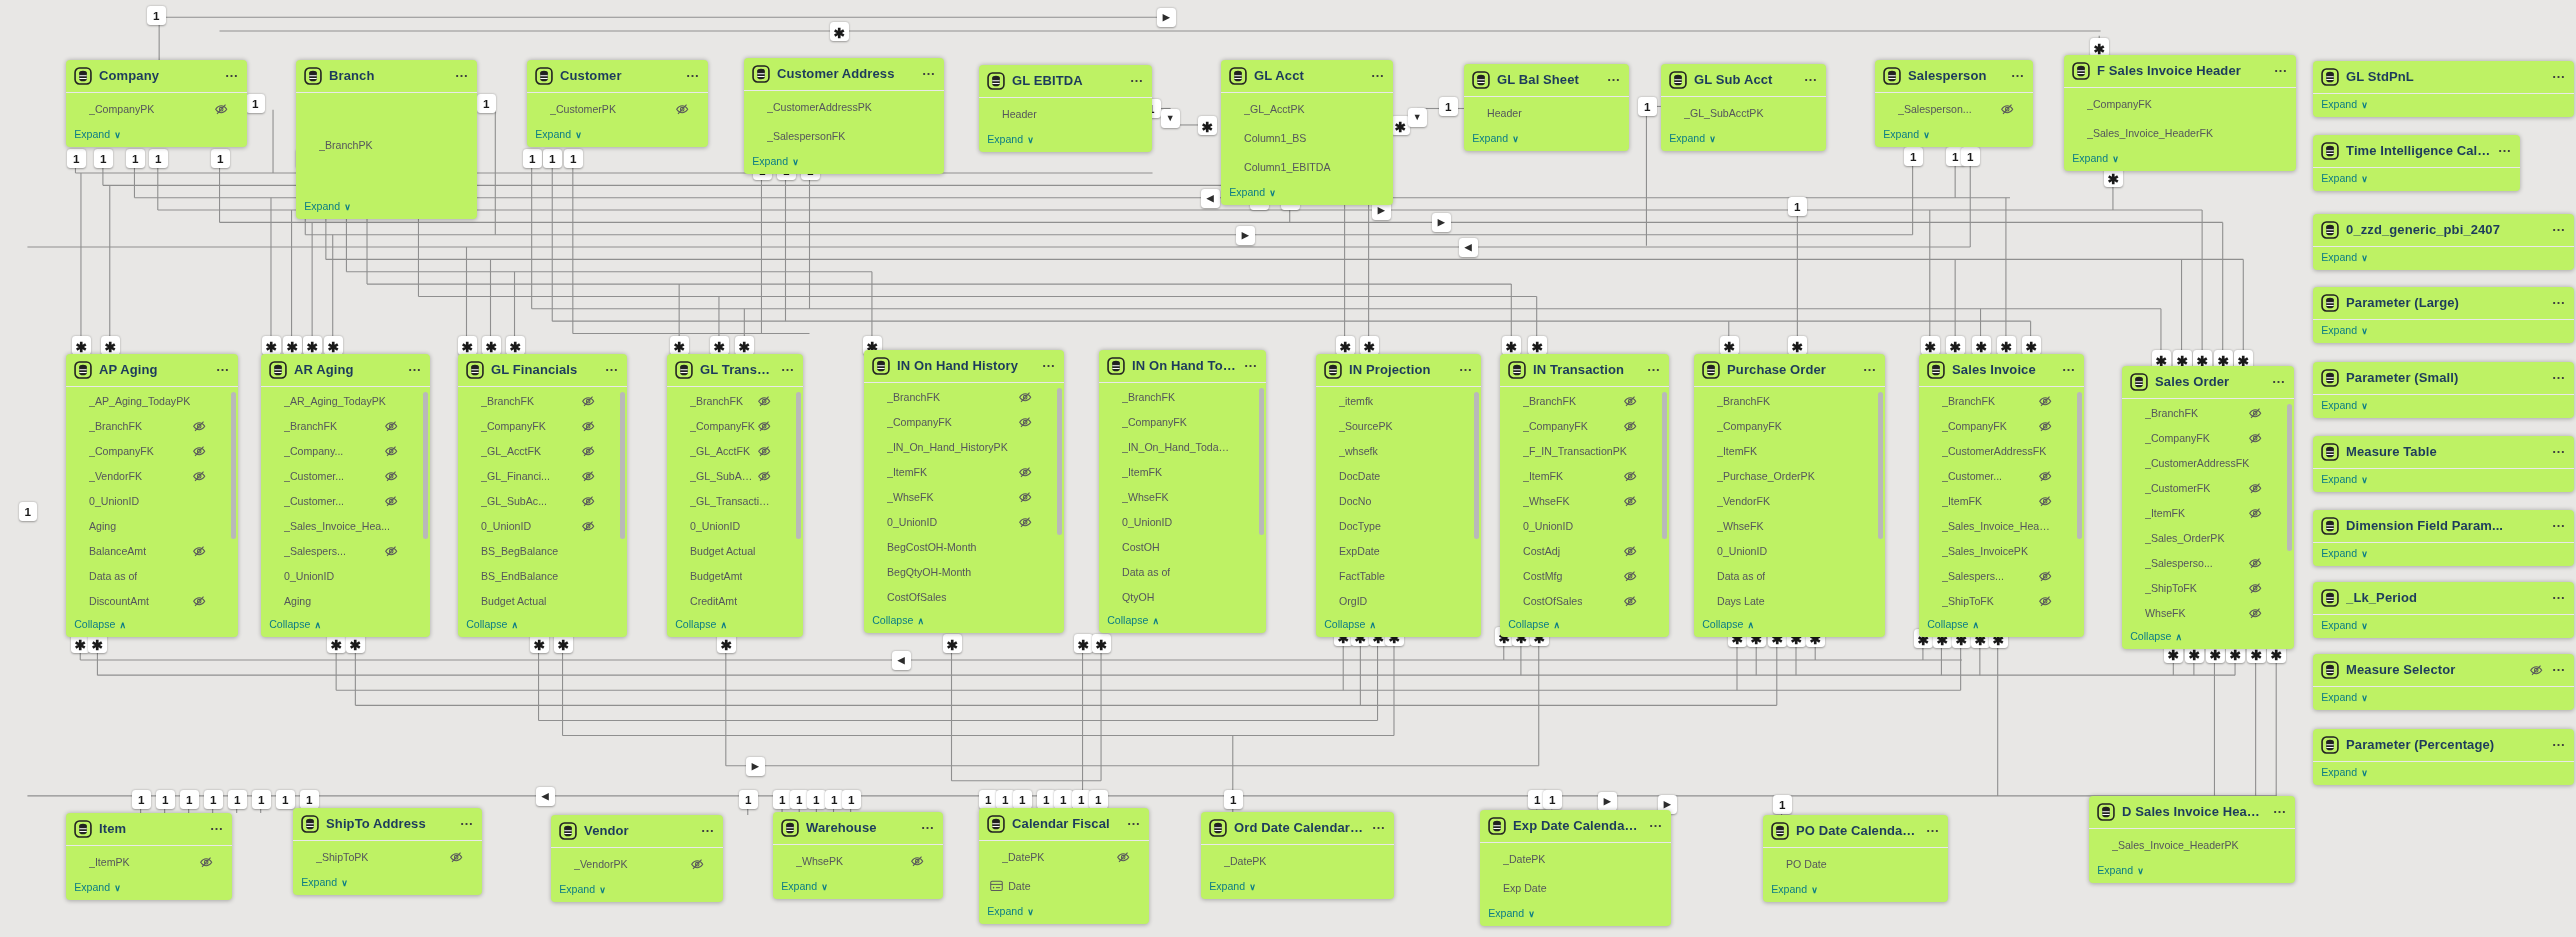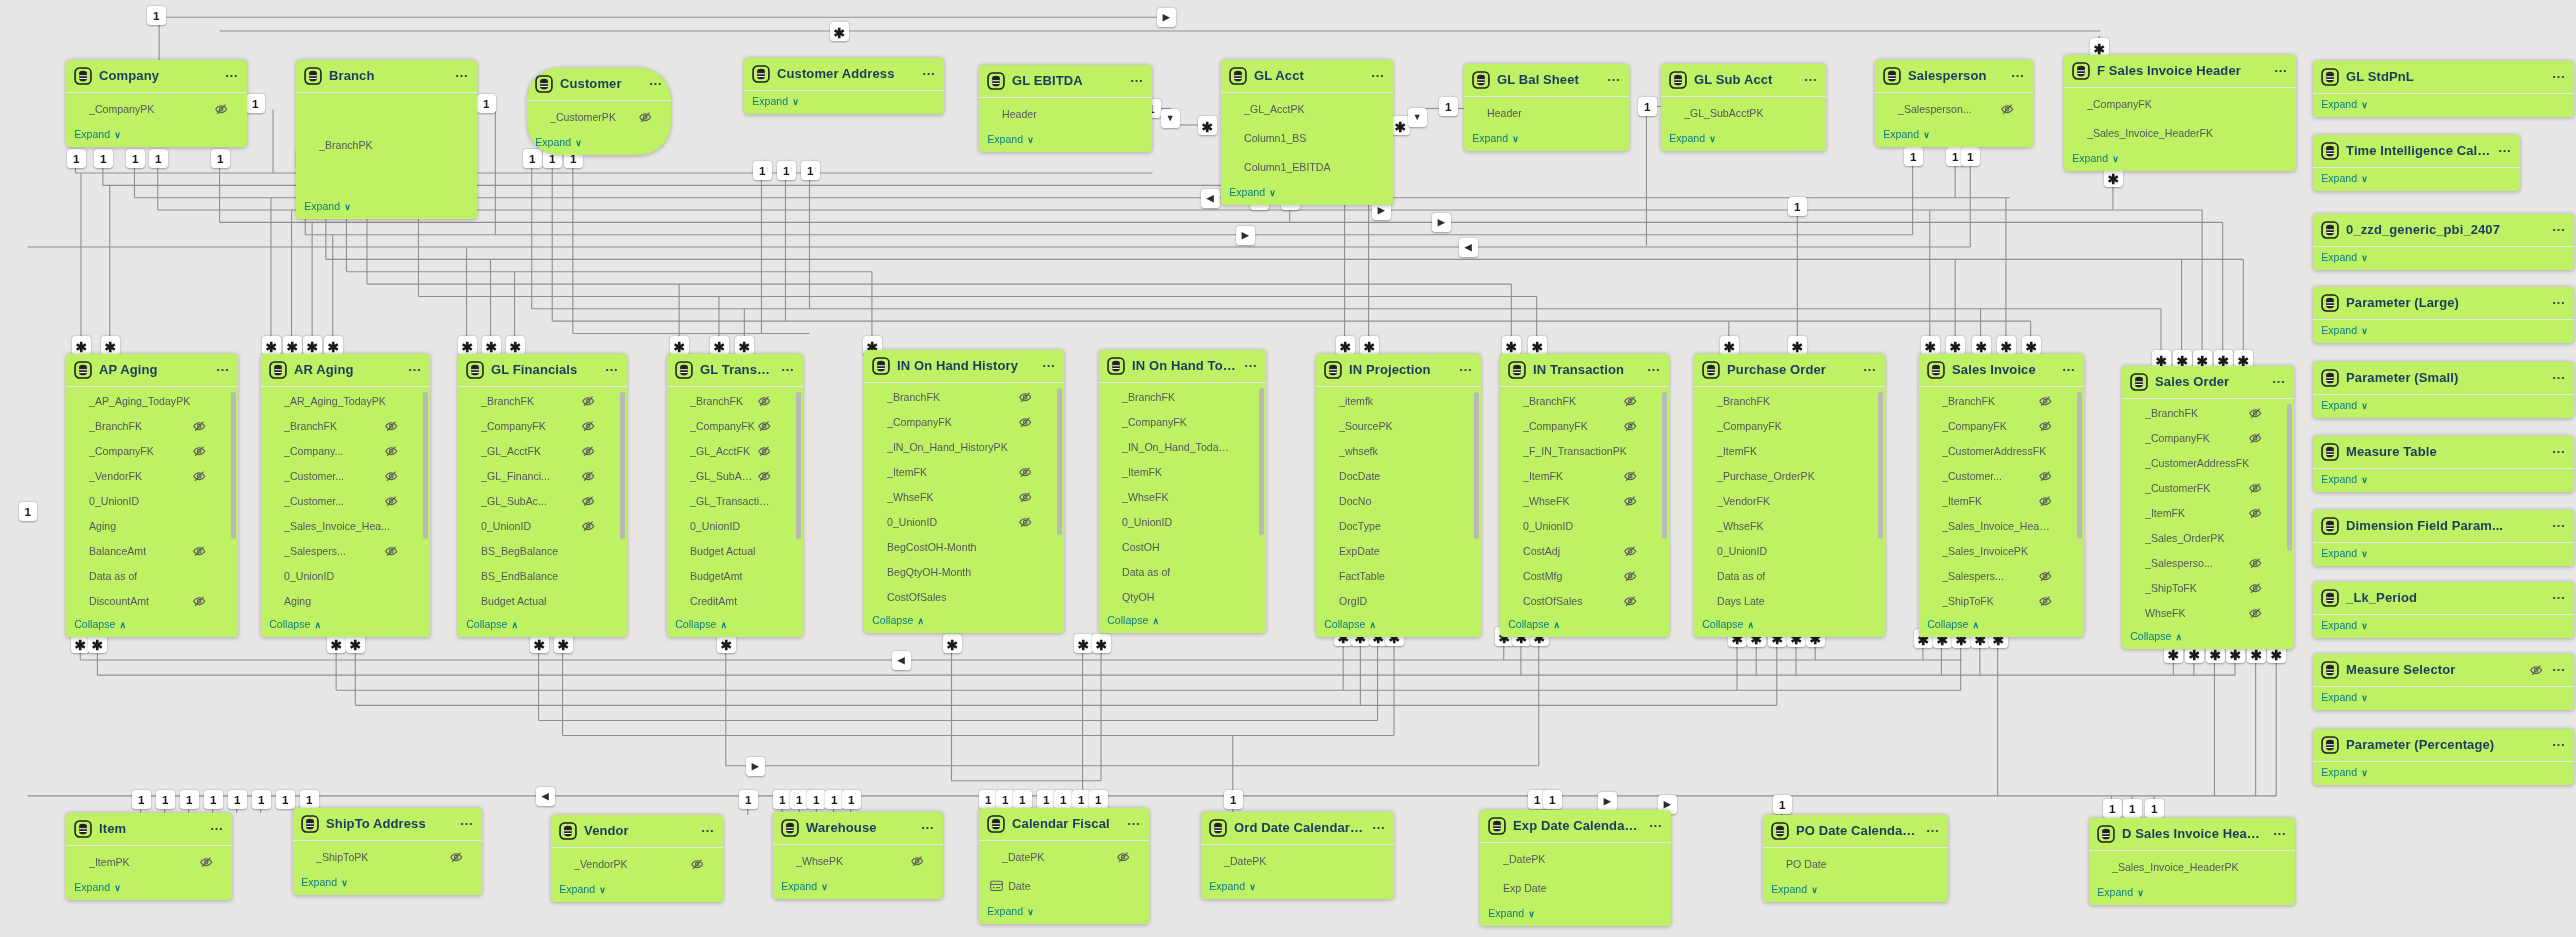--- a/index.html
+++ b/index.html
@@ -365,21 +365,21 @@
         <h2 class="card-title" style="margin: 0px; font-size: 13px;">Branch</h2>
         <span class="menu-dots">⋯</span>
       </div>
       <div class="fields">
         <div class="frow">
           <span class="fname">_BranchPK</span>
         </div>
       </div>
       <div class="card-foot">Expand<span class="chev">∨</span></div>
     </article>
-    <article class="card wide" style="left: 527px; top: 68px; width: 144px; border-radius: 32px;">
+    <article class="card wide" style="left: 527px; top: 60px; width: 181px;">
       <div class="card-head">
         <span class="tbl-ico">
           <svg width="18" height="18" viewBox="0 0 27 27" aria-hidden="true">
             <rect x="1.6" y="1.6" width="23.8" height="23.8" rx="6.5" fill="none" stroke="#222" stroke-width="2.4"></rect>
             <ellipse cx="13.5" cy="8.6" rx="5.7" ry="3" fill="#222"></ellipse>
             <path d="M7.8 8.6v9.6c0 1.8 2.6 3.1 5.7 3.1s5.7-1.3 5.7-3.1V8.6" fill="#222"></path>
             <path d="M8 13.2h11M8 17.2h11" stroke="#fff" stroke-width="1.7"></path>
           </svg>
         </span>
         <h2 class="card-title" style="margin: 0px; font-size: 13px;">Customer</h2>
@@ -404,20 +404,28 @@
         <span class="tbl-ico">
           <svg width="18" height="18" viewBox="0 0 27 27" aria-hidden="true">
             <rect x="1.6" y="1.6" width="23.8" height="23.8" rx="6.5" fill="none" stroke="#222" stroke-width="2.4"></rect>
             <ellipse cx="13.5" cy="8.6" rx="5.7" ry="3" fill="#222"></ellipse>
             <path d="M7.8 8.6v9.6c0 1.8 2.6 3.1 5.7 3.1s5.7-1.3 5.7-3.1V8.6" fill="#222"></path>
             <path d="M8 13.2h11M8 17.2h11" stroke="#fff" stroke-width="1.7"></path>
           </svg>
         </span>
         <h2 class="card-title" style="margin: 0px; font-size: 13px;">Customer Address</h2>
         <span class="menu-dots">⋯</span>
+      </div>
+      <div class="fields">
+        <div class="frow">
+          <span class="fname">_CustomerAddressPK</span>
+        </div>
+        <div class="frow">
+          <span class="fname">_SalespersonFK</span>
+        </div>
       </div>
       <div class="card-foot">Expand<span class="chev">∨</span></div>
     </article>
     <article class="card wide" style="left: 979px; top: 65px; width: 173px;">
       <div class="card-head">
         <span class="tbl-ico">
           <svg width="18" height="18" viewBox="0 0 27 27" aria-hidden="true">
             <rect x="1.6" y="1.6" width="23.8" height="23.8" rx="6.5" fill="none" stroke="#222" stroke-width="2.4"></rect>
             <ellipse cx="13.5" cy="8.6" rx="5.7" ry="3" fill="#222"></ellipse>
             <path d="M7.8 8.6v9.6c0 1.8 2.6 3.1 5.7 3.1s5.7-1.3 5.7-3.1V8.6" fill="#222"></path>
@@ -1719,21 +1727,21 @@
         <h2 class="card-title" style="margin: 0px; font-size: 13px;">PO Date Calendar Fiscal</h2>
         <span class="menu-dots">⋯</span>
       </div>
       <div class="fields">
         <div class="frow">
           <span class="fname">PO Date</span>
         </div>
       </div>
       <div class="card-foot">Expand<span class="chev">∨</span></div>
     </article>
-    <article class="card wide" style="left: 2089px; top: 818px; width: 206px;">
+    <article class="card wide" style="left: 2089px; top: 796px; width: 206px;">
       <div class="card-head">
         <span class="tbl-ico">
           <svg width="18" height="18" viewBox="0 0 27 27" aria-hidden="true">
             <rect x="1.6" y="1.6" width="23.8" height="23.8" rx="6.5" fill="none" stroke="#222" stroke-width="2.4"></rect>
             <ellipse cx="13.5" cy="8.6" rx="5.7" ry="3" fill="#222"></ellipse>
             <path d="M7.8 8.6v9.6c0 1.8 2.6 3.1 5.7 3.1s5.7-1.3 5.7-3.1V8.6" fill="#222"></path>
             <path d="M8 13.2h11M8 17.2h11" stroke="#fff" stroke-width="1.7"></path>
           </svg>
         </span>
         <h2 class="card-title" style="margin: 0px; font-size: 13px;">D Sales Invoice Header</h2>

